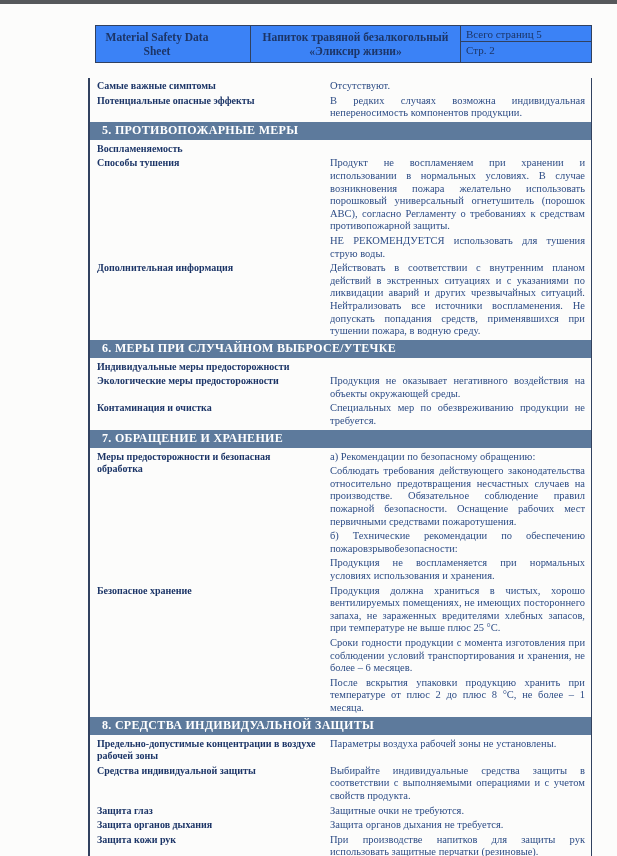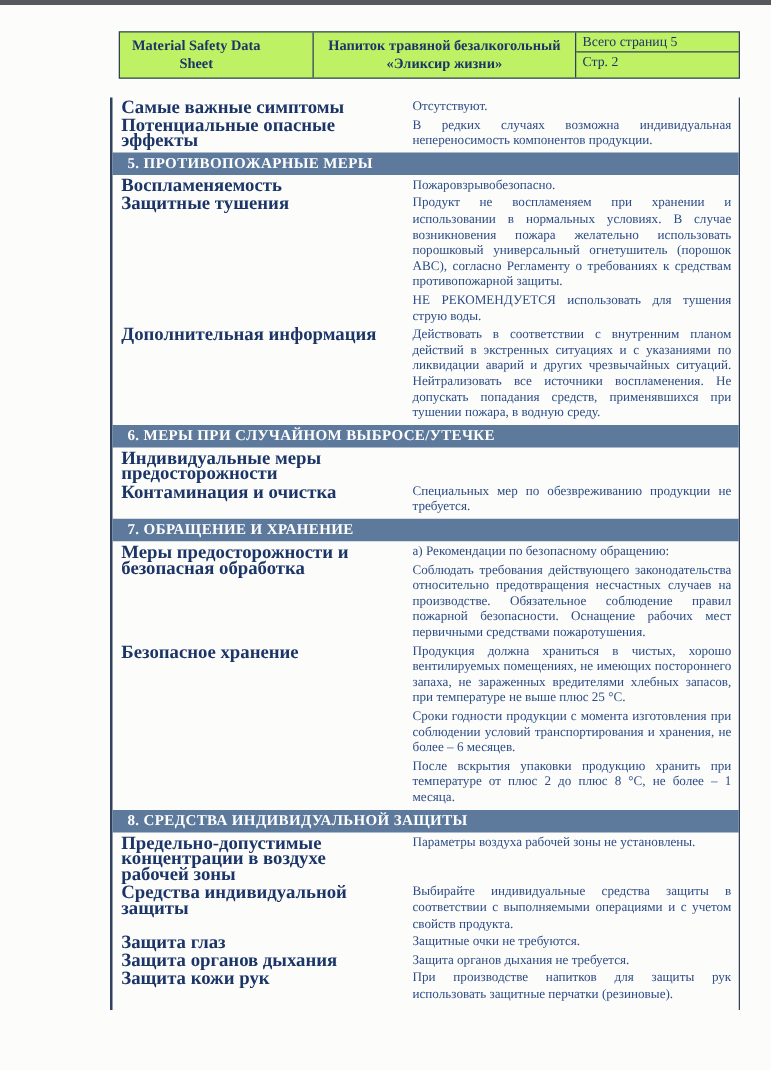--- a/index.html
+++ b/index.html
@@ -17,21 +17,21 @@
   .scan-bar {
     position: absolute; top: 0; left: 0;
     width: 617px; height: 4px;
     background: #56585b;
   }
   .doc-header {
     position: absolute; left: 95px; top: 25px; width: 497px;
     border: 1.5px solid var(--frame-color);
     display: flex;
     box-sizing: border-box;
-    background: #bef264;
+    background: #3b82f6;
     color: var(--label-color);
   }
   .hcell { box-sizing: border-box; }
   .hc1 {
     width: 122px;
     display: flex; align-items: center; justify-content: center;
     text-align: center; font-weight: bold; font-size: 11.5px;
     padding: 4px 6px; line-height: 14px;
   }
   .hc2 {
@@ -71,21 +71,21 @@
   }
   .row {
     display: flex;
     margin: 0 0 1px 0;
   }
   .row-label {
     width: 240px;
     box-sizing: border-box;
     padding: 1px 12px 0 7px;
     font-weight: bold;
-    font-size: 15px;
+    font-size: 10px;
     line-height: 12.6px;
     color: var(--label-color);
   }
   .row-value {
     flex: 1;
     box-sizing: border-box;
     padding: 1px 6px 0 0;
     font-size: 10.5px;
     line-height: 12.6px;
     text-align: justify;
@@ -117,53 +117,58 @@
     </div>
     <div class="row">
       <div class="row-label">Потенциальные опасные эффекты</div>
       <div class="row-value">
         <p class="para">В редких случаях возможна индивидуальная непереносимость компонентов продукции.</p>
       </div>
     </div>
     <div class="section-bar">5. ПРОТИВОПОЖАРНЫЕ МЕРЫ</div>
     <div class="row">
       <div class="row-label">Воспламеняемость</div>
-      <div class="row-value">
-        <p class="para">Пожаровзрывобезопасно.</p>
-      </div>
-    </div>
-    <div class="row">
-      <div class="row-label">Защитные тушения</div>
+    </div>
+    <div class="row">
+      <div class="row-label">Способы тушения</div>
       <div class="row-value">
         <p class="para">Продукт не воспламеняем при хранении и использовании в нормальных условиях. В случае возникновения пожара желательно использовать порошковый универсальный огнетушитель (порошок АВС), согласно Регламенту о требованиях к средствам противопожарной защиты.</p>
         <p class="para">НЕ РЕКОМЕНДУЕТСЯ использовать для тушения струю воды.</p>
       </div>
     </div>
     <div class="row">
       <div class="row-label">Дополнительная информация</div>
       <div class="row-value">
         <p class="para">Действовать в соответствии с внутренним планом действий в экстренных ситуациях и с указаниями по ликвидации аварий и других чрезвычайных ситуаций. Нейтрализовать все источники воспламенения. Не допускать попадания средств, применявшихся при тушении пожара, в водную среду.</p>
       </div>
     </div>
     <div class="section-bar">6. МЕРЫ ПРИ СЛУЧАЙНОМ ВЫБРОСЕ/УТЕЧКЕ</div>
     <div class="row">
       <div class="row-label">Индивидуальные меры предосторожности</div>
     </div>
     <div class="row">
+      <div class="row-label">Экологические меры предосторожности</div>
+      <div class="row-value">
+        <p class="para">Продукция не оказывает негативного воздействия на объекты окружающей среды.</p>
+      </div>
+    </div>
+    <div class="row">
       <div class="row-label">Контаминация и очистка</div>
       <div class="row-value">
         <p class="para">Специальных мер по обезвреживанию продукции не требуется.</p>
       </div>
     </div>
     <div class="section-bar">7. ОБРАЩЕНИЕ И ХРАНЕНИЕ</div>
     <div class="row">
       <div class="row-label">Меры предосторожности и безопасная обработка</div>
       <div class="row-value">
         <p class="para">а) Рекомендации по безопасному обращению:</p>
         <p class="para">Соблюдать требования действующего законодательства относительно предотвращения несчастных случаев на производстве. Обязательное соблюдение правил пожарной безопасности. Оснащение рабочих мест первичными средствами пожаротушения.</p>
+        <p class="para">б) Технические рекомендации по обеспечению пожаровзрывобезопасности:</p>
+        <p class="para">Продукция не воспламеняется при нормальных условиях использования и хранения.</p>
       </div>
     </div>
     <div class="row">
       <div class="row-label">Безопасное хранение</div>
       <div class="row-value">
         <p class="para">Продукция должна храниться в чистых, хорошо вентилируемых помещениях, не имеющих постороннего запаха, не зараженных вредителями хлебных запасов, при температуре не выше плюс 25 °С.</p>
         <p class="para">Сроки годности продукции с момента изготовления при соблюдении условий транспортирования и хранения, не более – 6 месяцев.</p>
         <p class="para">После вскрытия упаковки продукцию хранить при температуре от плюс 2 до плюс 8 °С, не более – 1 месяца.</p>
       </div>
     </div>

